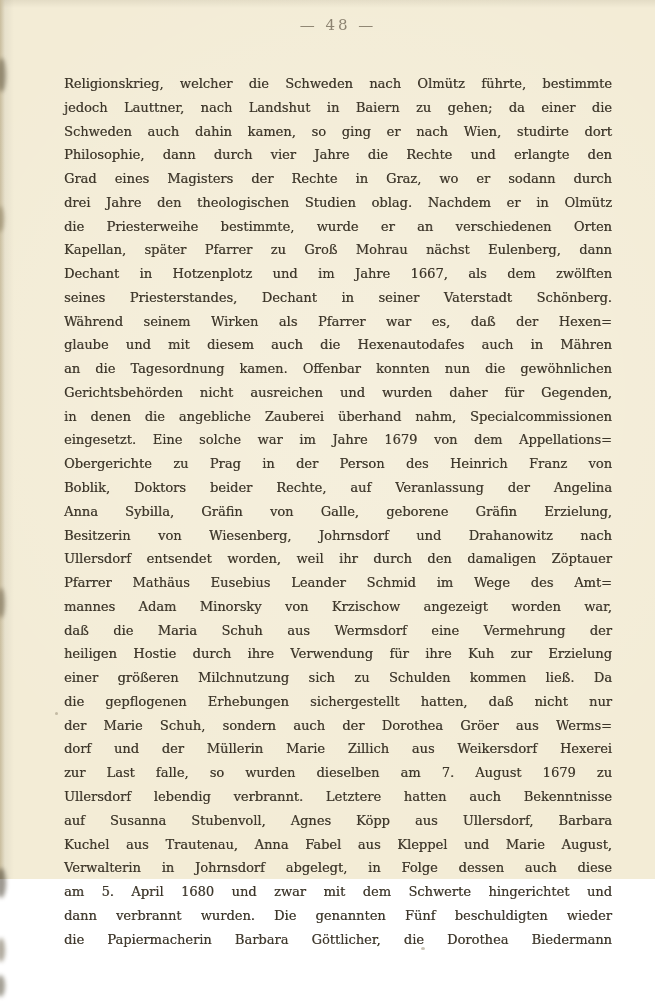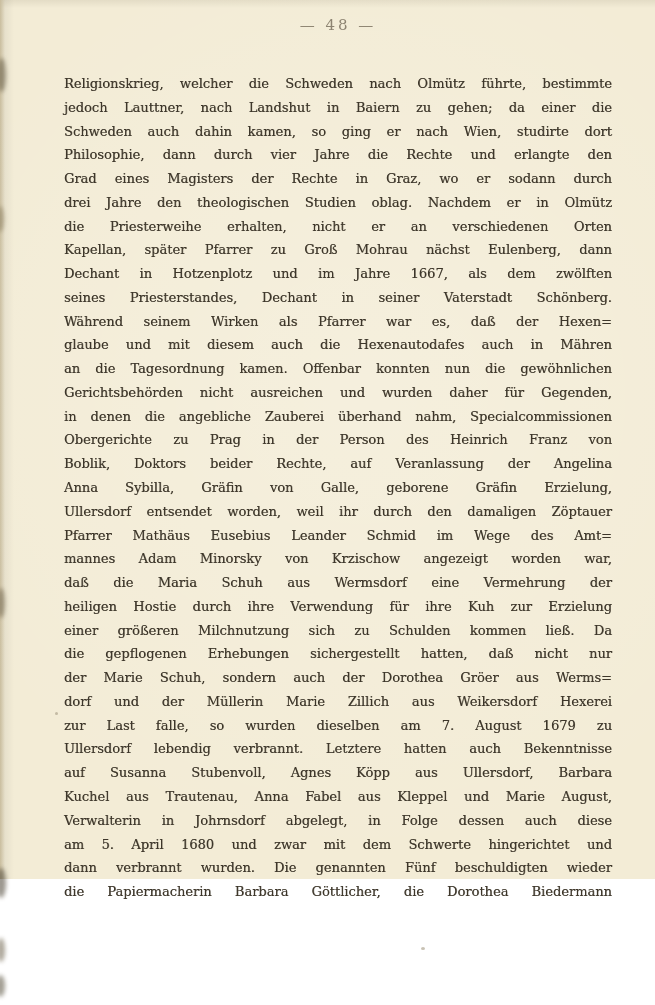--- a/index.html
+++ b/index.html
@@ -75,32 +75,34 @@
 <div class="page">
   <div class="folio">— 48 —</div>
 
   <div class="textblock">
       <div class="line">Religionskrieg, welcher die Schweden nach Olmütz führte, bestimmte</div>
       <div class="line">jedoch Lauttner, nach Landshut in Baiern zu gehen; da einer die</div>
       <div class="line">Schweden auch dahin kamen, so ging er nach Wien, studirte dort</div>
       <div class="line">Philosophie, dann durch vier Jahre die Rechte und erlangte den</div>
       <div class="line">Grad eines Magisters der Rechte in Graz, wo er sodann durch</div>
       <div class="line">drei Jahre den theologischen Studien oblag. Nachdem er in Olmütz</div>
-      <div class="line">die Priesterweihe erhalten, nicht er an verschiedenen Orten</div>
+      <div class="line">die Priesterweihe bestimmte, wurde er an verschiedenen Orten</div>
       <div class="line">Kapellan, später Pfarrer zu Groß Mohrau nächst Eulenberg, dann</div>
       <div class="line">Dechant in Hotzenplotz und im Jahre 1667, als dem zwölften</div>
       <div class="line">seines Priesterstandes, Dechant in seiner Vaterstadt Schönberg.</div>
       <div class="line">Während seinem Wirken als Pfarrer war es, daß der Hexen=</div>
       <div class="line">glaube und mit diesem auch die Hexenautodafes auch in Mähren</div>
       <div class="line">an die Tagesordnung kamen. Offenbar konnten nun die gewöhnlichen</div>
       <div class="line">Gerichtsbehörden nicht ausreichen und wurden daher für Gegenden,</div>
       <div class="line">in denen die angebliche Zauberei überhand nahm, Specialcommissionen</div>
+      <div class="line">eingesetzt. Eine solche war im Jahre 1679 von dem Appellations=</div>
       <div class="line">Obergerichte zu Prag in der Person des Heinrich Franz von</div>
       <div class="line">Boblik, Doktors beider Rechte, auf Veranlassung der Angelina</div>
       <div class="line">Anna Sybilla, Gräfin von Galle, geborene Gräfin Erzielung,</div>
+      <div class="line">Besitzerin von Wiesenberg, Johrnsdorf und Drahanowitz nach</div>
       <div class="line">Ullersdorf entsendet worden, weil ihr durch den damaligen Zöptauer</div>
       <div class="line">Pfarrer Mathäus Eusebius Leander Schmid im Wege des Amt=</div>
       <div class="line">mannes Adam Minorsky von Krzischow angezeigt worden war,</div>
       <div class="line">daß die Maria Schuh aus Wermsdorf eine Vermehrung der</div>
       <div class="line">heiligen Hostie durch ihre Verwendung für ihre Kuh zur Erzielung</div>
       <div class="line">einer größeren Milchnutzung sich zu Schulden kommen ließ. Da</div>
       <div class="line">die gepflogenen Erhebungen sichergestellt hatten, daß nicht nur</div>
       <div class="line">der Marie Schuh, sondern auch der Dorothea Gröer aus Werms=</div>
       <div class="line">dorf und der Müllerin Marie Zillich aus Weikersdorf Hexerei</div>
       <div class="line">zur Last falle, so wurden dieselben am 7. August 1679 zu</div>

